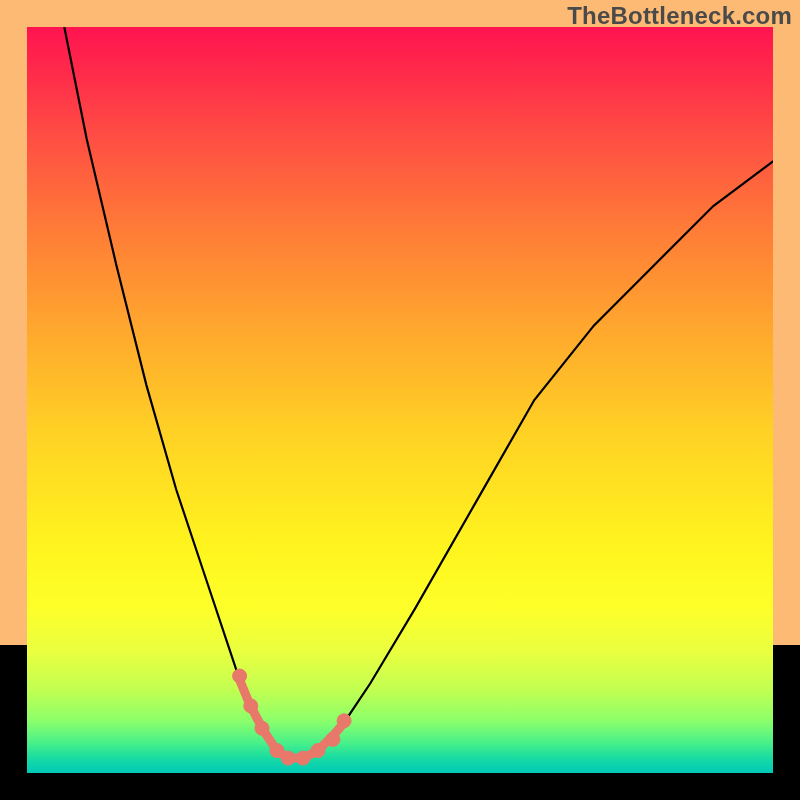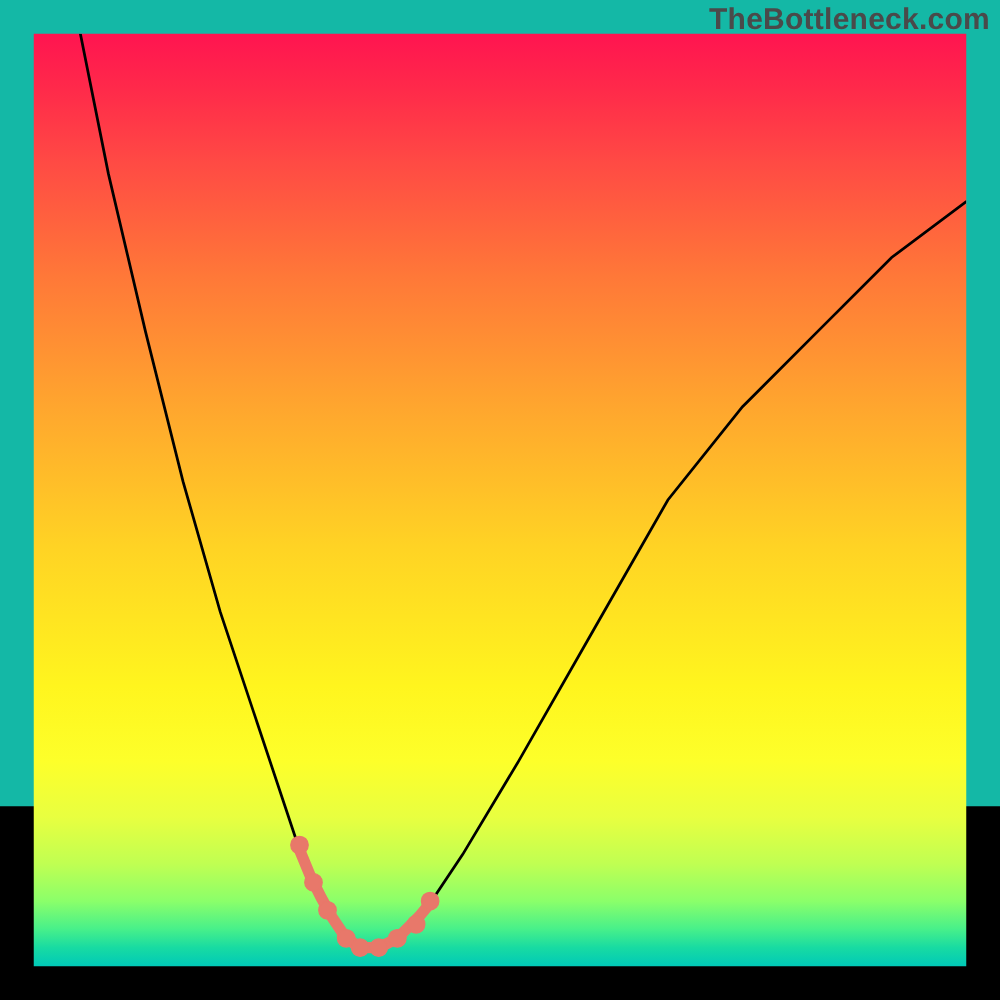--- a/index.html
+++ b/index.html
@@ -8,21 +8,21 @@
     width: 800px;
     height: 800px;
     background: #000;
     font-family: Arial, Helvetica, sans-serif;
     overflow: hidden;
   }
   .frame {
     position: relative;
     width: 800px;
     height: 645px;
-    background: #14b8a6;
+    background: #fdba74;
   }
   .watermark {
     position: absolute;
     top: 2px;
     right: 8px;
     color: #4a4a4a;
     font-size: 24px;
     font-weight: 600;
     letter-spacing: 0.2px;
     z-index: 5;

